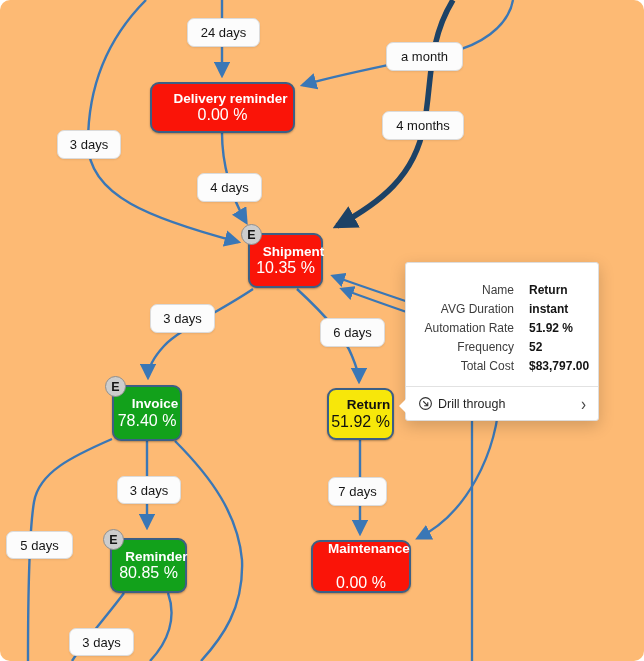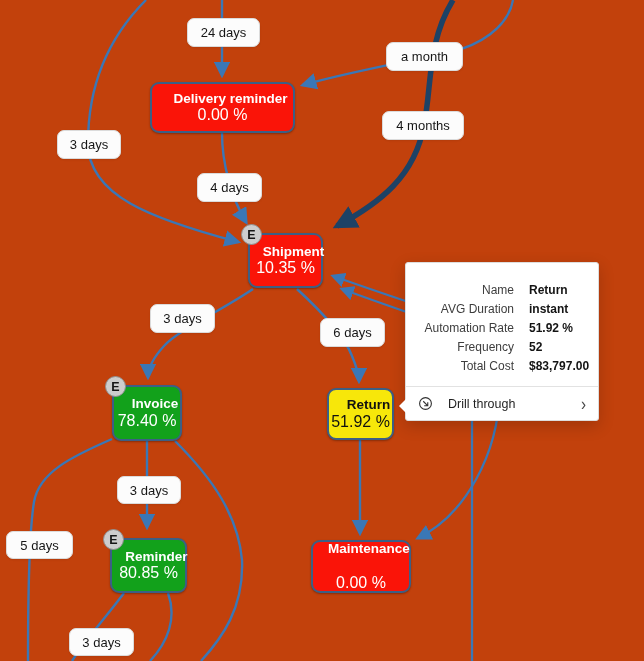--- a/index.html
+++ b/index.html
@@ -1,18 +1,19 @@
 <!DOCTYPE html>
 <html style="--edge: #3a77b6; --edge_dark: #1d4266; --node_red: #fa1408; --node_green: #12a11b; --node_yellow: #f7e70a; --node_border: #3c5f85; --label_bg: #fcfcfc; --label_border: #dbdbdb;"><head>
 <meta charset="utf-8">
 <style>
   html,body{margin:0;padding:0;background:#fff;}
   .canvas{
-    position:relative;width:644px;height:661px;overflow:hidden;background:#c2410c;
+    position:relative;width:644px;height:661px;overflow:hidden;background:#fdba74;
     font-family:"Liberation Sans", sans-serif;
+    border-radius:10px;
   }
   .edges{position:absolute;left:0;top:0;z-index:1;}
   .node{
     position:absolute;z-index:3;border:2px solid #3c5f85;border-radius:9px;
     display:flex;flex-direction:column;align-items:center;justify-content:center;
     gap:2px;box-shadow:0 1px 2px rgba(0,0,0,.3);cursor:pointer;
   }
   .node .t{font-weight:bold;font-size:13.5px;color:#fff;white-space:nowrap;line-height:1;margin-left:16px;}
   .node .v{font-size:16px;color:#fff;line-height:1;}
   .node.red{background:var(--node_red,#fa1408);}
@@ -36,21 +37,21 @@
   }
   .tooltip::before{
     content:"";position:absolute;left:-7px;top:136px;width:0;height:0;
     border-top:7px solid transparent;border-bottom:7px solid transparent;border-right:7px solid #fff;
   }
   .tt-rows{padding:15px 14px 13px 12px;}
   .tt-row{display:flex;gap:15px;height:19px;align-items:flex-end;font-size:12px;}
   .tt-label{flex:0 0 96px;text-align:right;color:#3d3d3d;}
   .tt-value{font-weight:bold;color:#141414;}
   .tt-divider{border-top:1px solid #e2e2e2;margin:0;}
-  .tt-action{display:flex;align-items:center;gap:15px;padding:9px 12px;font-size:12.5px;color:#1f1f1f;cursor:pointer;}
+  .tt-action{display:flex;align-items:center;gap:5px;padding:9px 12px;font-size:12.5px;color:#1f1f1f;cursor:pointer;}
   .tt-chevron{margin-left:auto;color:#4a4a4a;font-size:15px;line-height:1;transform:scaleY(1.25);}
 </style>
 </head>
 <body>
 
 <div class="canvas">
 
   <svg class="edges" width="644" height="661" viewBox="0 0 644 661" fill="none">
     <defs>
       <marker id="ah" viewBox="0 0 10 10" refX="8" refY="5" markerWidth="7" markerHeight="7" orient="auto-start-reverse">
@@ -97,20 +98,21 @@
 
   <div class="pill" style="left:187px;top:18px;width:71px;height:27px;">24 days</div>
   <div class="pill" style="left:386px;top:42px;width:75px;height:27px;">a month</div>
   <div class="pill" style="left:57px;top:130px;width:62px;height:27px;">3 days</div>
   <div class="pill" style="left:382px;top:111px;width:80px;height:27px;">4 months</div>
   <div class="pill" style="left:197px;top:173px;width:63px;height:27px;">4 days</div>
   <div class="pill" style="left:150px;top:304px;width:63px;height:27px;">3 days</div>
   <div class="pill" style="left:320px;top:318px;width:63px;height:27px;">6 days</div>
   <div class="pill" style="left:117px;top:476px;width:62px;height:26px;">3 days</div>
   <div class="pill" style="left:6px;top:531px;width:65px;height:26px;">5 days</div>
+  <div class="pill" style="left:328px;top:477px;width:57px;height:27px;">7 days</div>
   <div class="pill" style="left:69px;top:628px;width:63px;height:26px;">3 days</div>
 
   <div class="node red" style="left:150px;top:82px;width:141px;height:47px;">
     <div class="t">Delivery reminder</div>
     <div class="v">0.00 %</div>
   </div>
 
   <div class="node red" style="left:248px;top:233px;width:71px;height:51px;">
     <div class="badge">E</div>
     <div class="t">Shipment</div>

